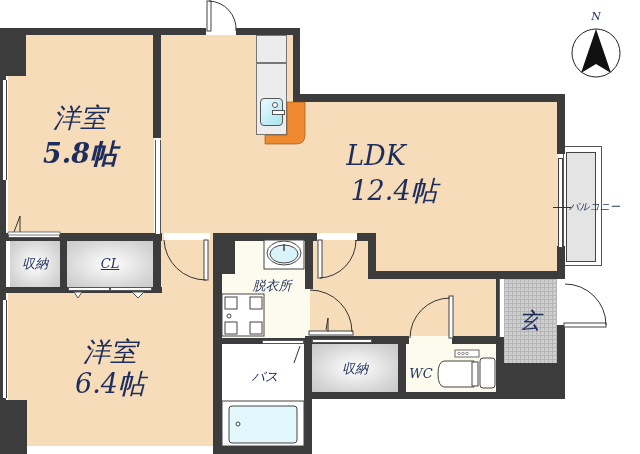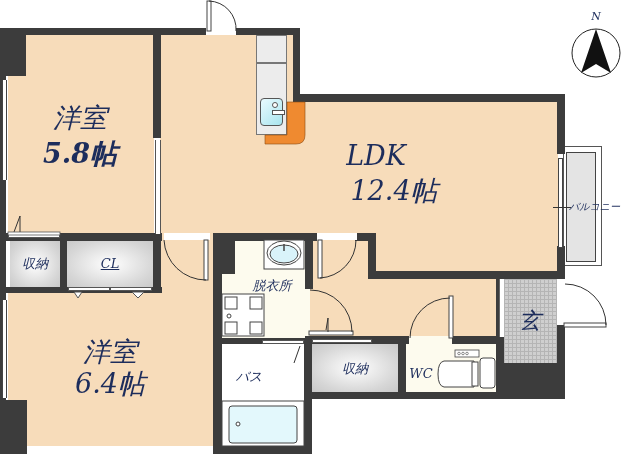--- a/index.html
+++ b/index.html
@@ -195,17 +195,17 @@
 
 <div class="label big" style="left:328px;top:140px;width:96px;">LDK</div>
 <div class="label big" style="left:324px;top:175px;width:100px;margin-left:20px;">12.4帖</div>
 
 <div class="label big" style="left:70px;top:336px;width:80px;">洋室</div>
 <div class="label big" style="left:68px;top:368px;width:84px;">6.4帖</div>
 
 <div class="label small" style="left:10px;top:256px;width:50px;">収納</div>
 <div class="label small" style="left:66px;top:256px;width:88px;text-decoration:underline;">CL</div>
 <div class="label small" style="left:244px;top:278px;width:56px;">脱衣所</div>
-<div class="label small" style="left:224px;top:369px;width:50px;font-style:italic;">バス</div>
+<div class="label small" style="left:240px;top:369px;width:50px;font-style:italic;">バス</div>
 <div class="label small" style="left:312px;top:361px;width:86px;">収納</div>
 <div class="label small" style="left:406px;top:366px;width:30px;">WC</div>
 <div class="label" style="left:512px;top:308px;width:36px;font-size:22px;line-height:26px;">玄</div>
 <div class="label" style="left:569px;top:200px;width:80px;font-size:10px;line-height:13px;text-align:left;">バルコニー</div>
 
 </body></html>

